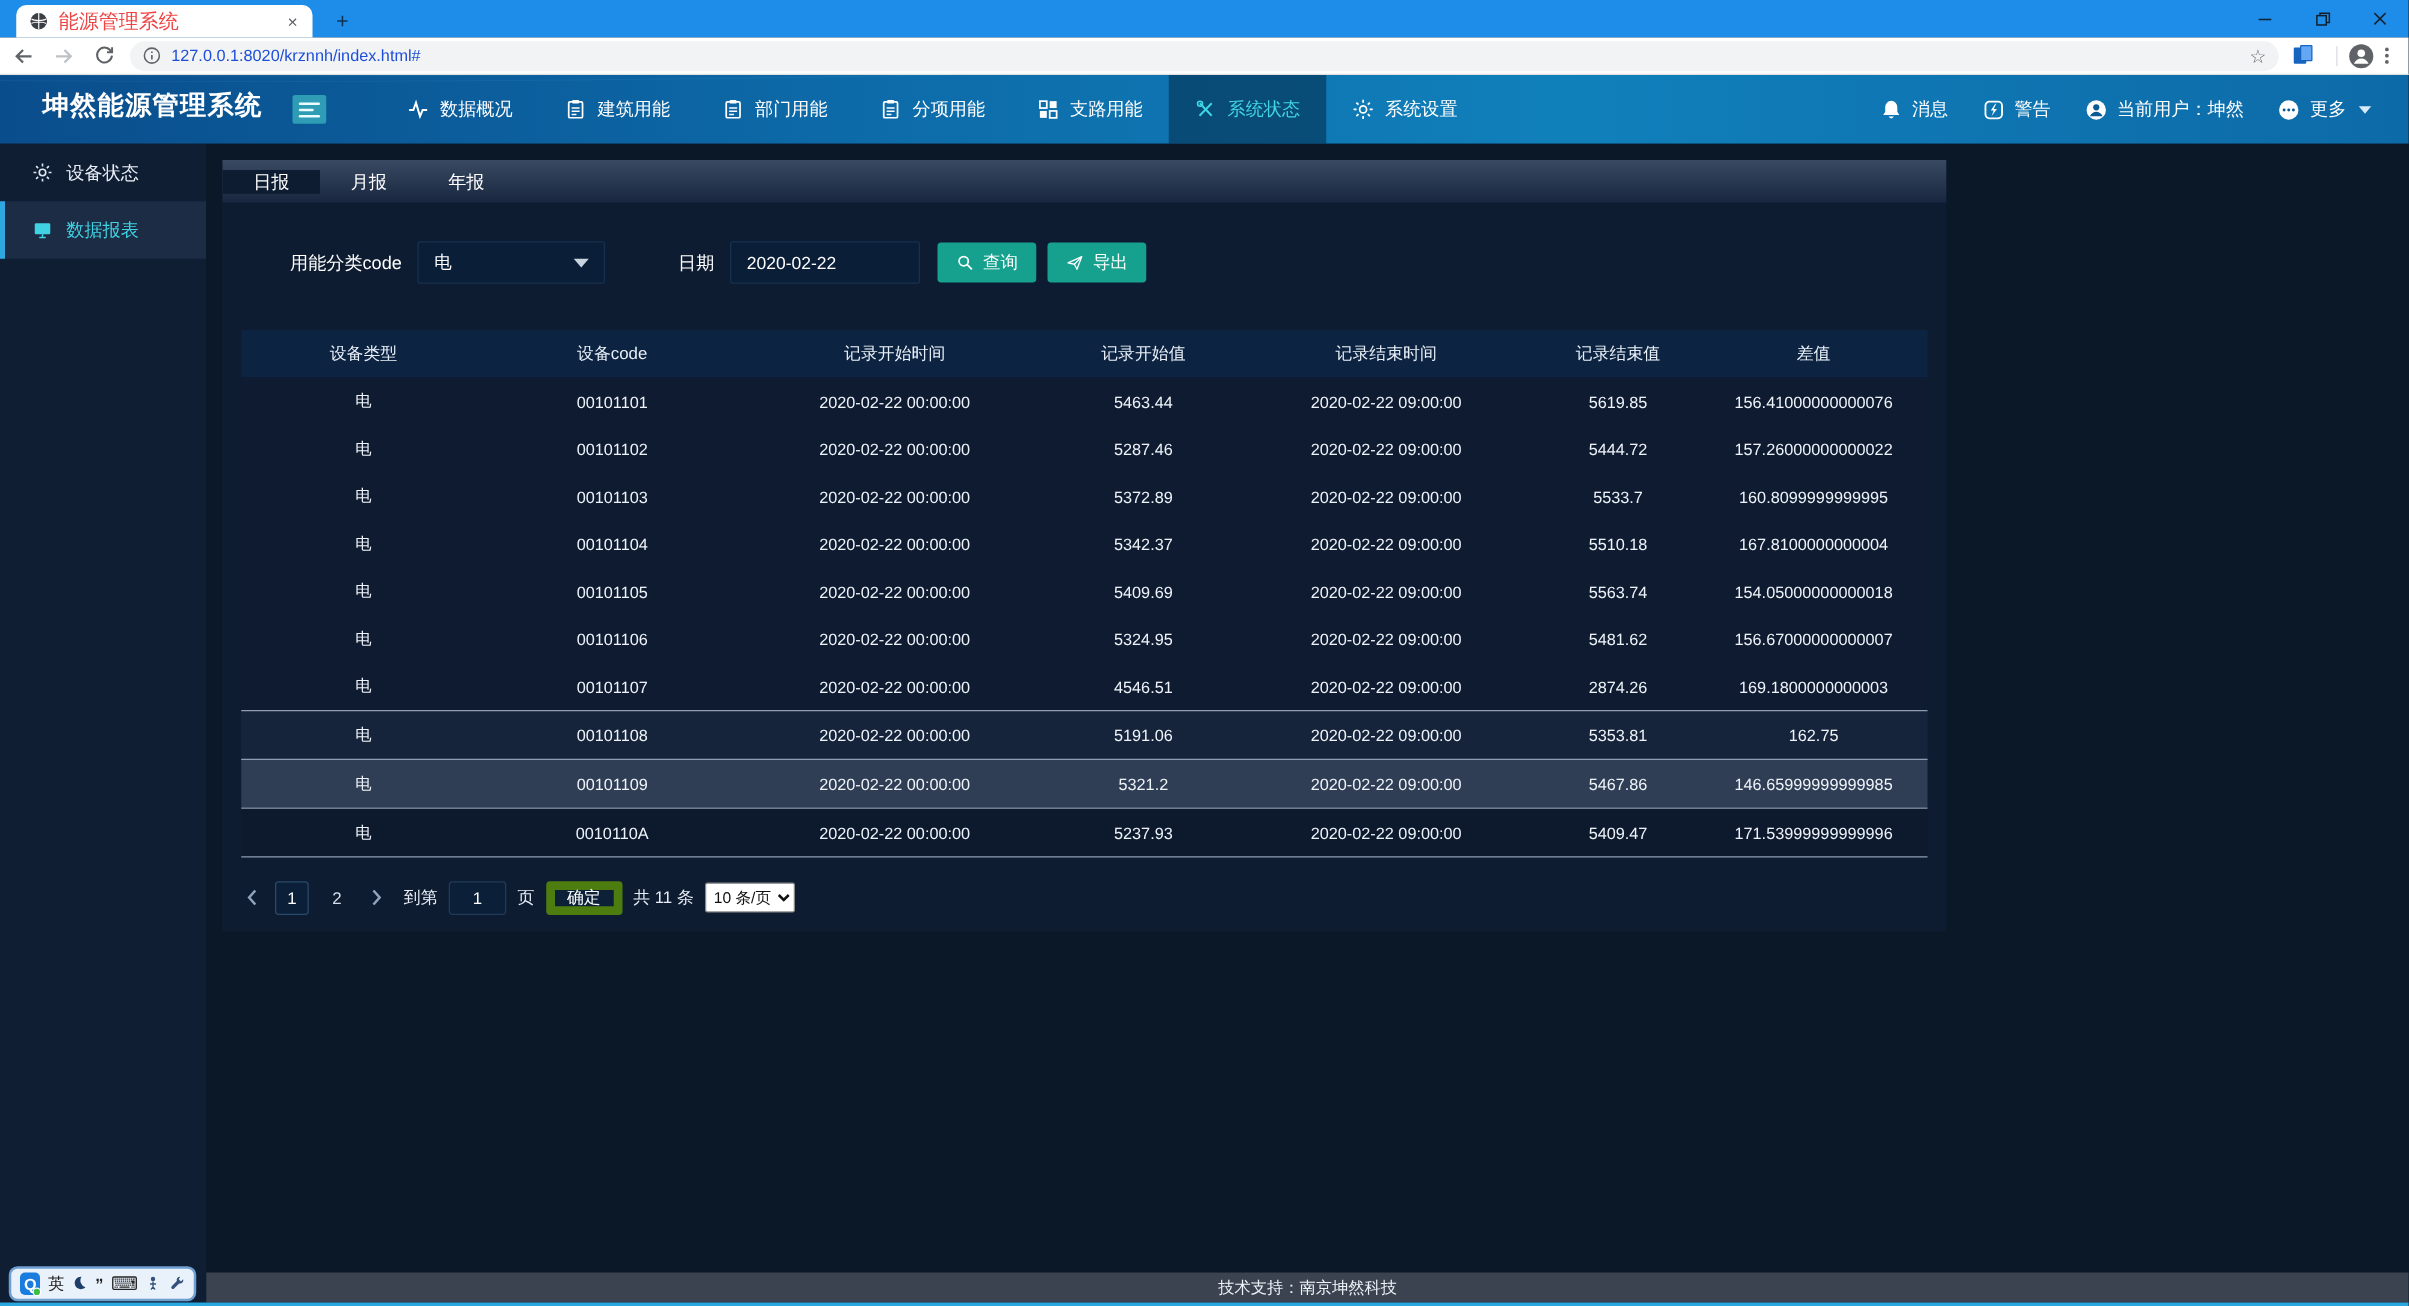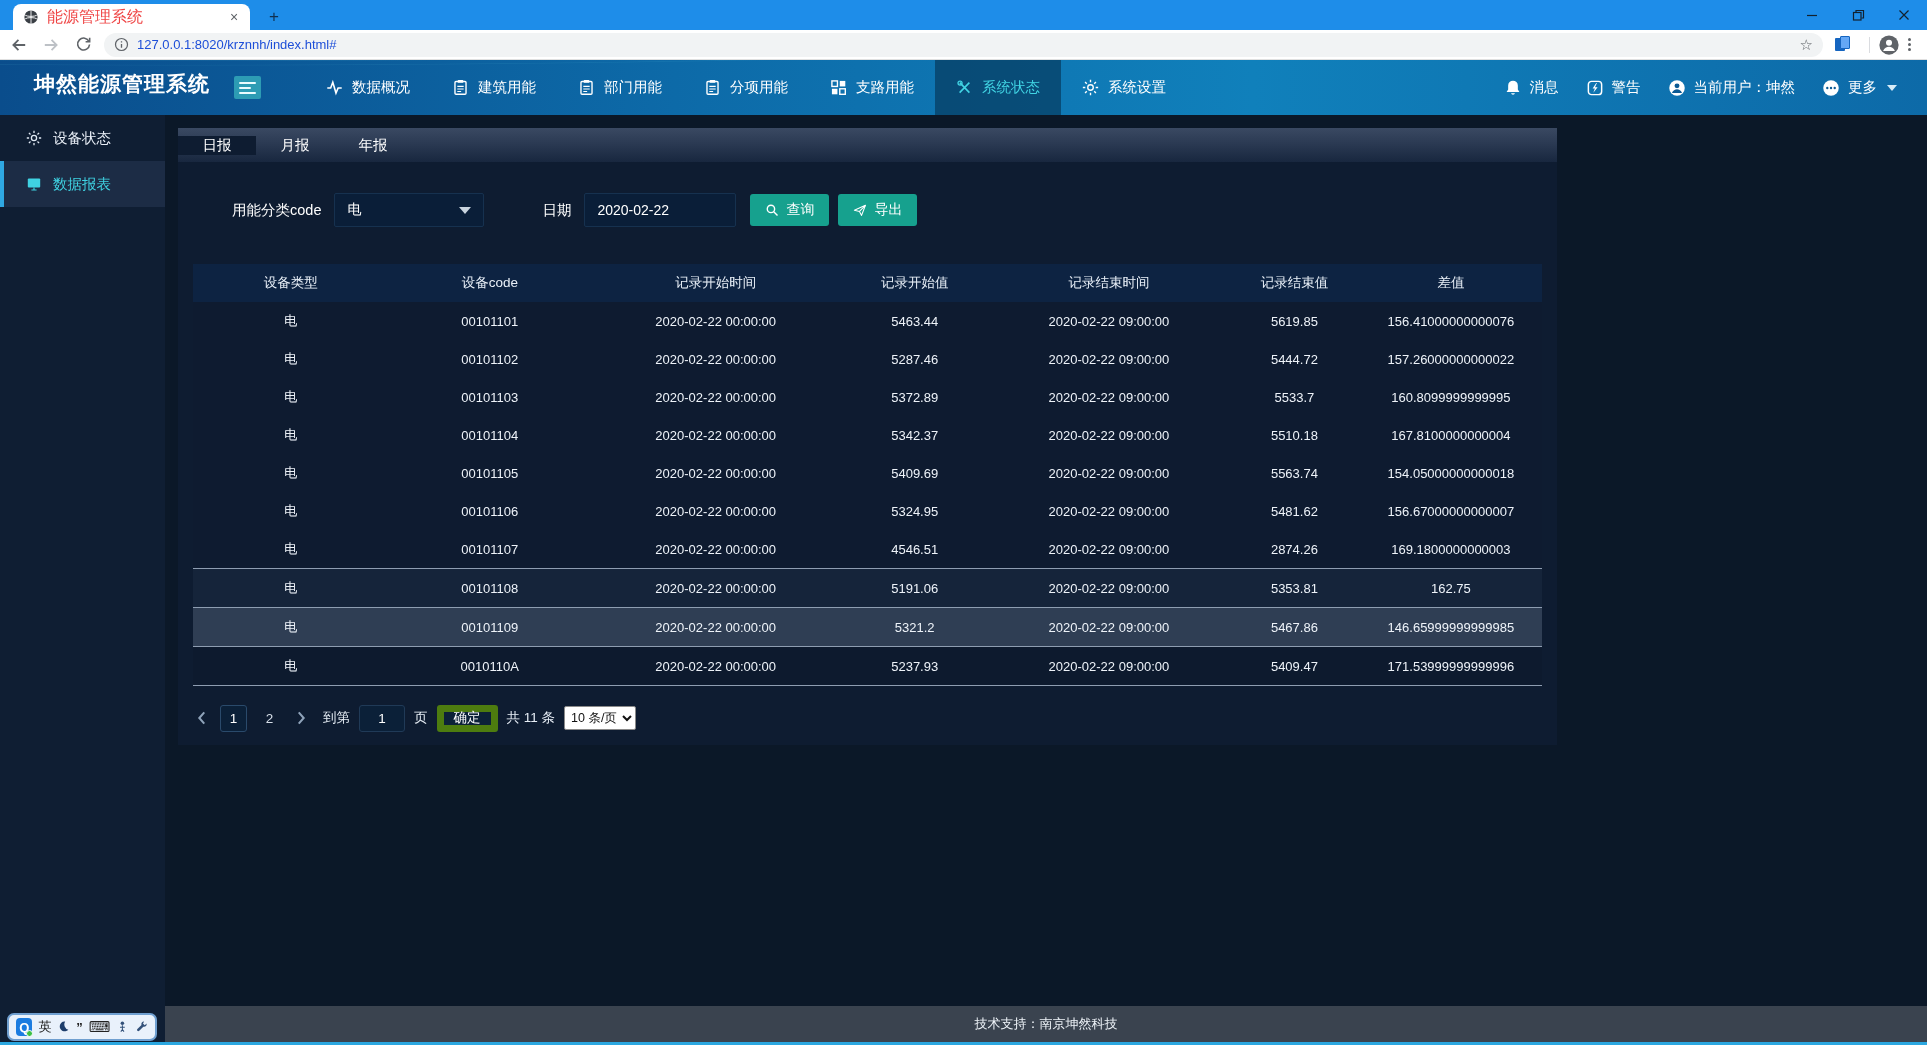--- a/index.html
+++ b/index.html
@@ -95,21 +95,21 @@
   .pagination { display:flex; align-items:center; margin:14px 15px 0 15px; height:36px; gap:9px; color:#e6edf5; font-size:13.5px; }
   .pg-chev { width:18px; height:18px; color:#8fa3ba; cursor:pointer; }
   .pg-num { min-width:27px; height:27px; display:flex; align-items:center; justify-content:center; border-radius:3px; cursor:pointer; color:#d7dfe9; font-size:13.5px; }
   .pg-num.cur { background:#0b2038; border:1px solid #2a4a6b; color:#fff; }
   .pg-input { width:46px; height:27px; background:#0b2038; border:1px solid #203a57; border-radius:3px; color:#fff; text-align:center; font-size:13.5px; outline:none; font-family:inherit; }
   .pg-btn { height:27px; padding:0 10px; background:#0c2138; border:7px solid #4d7c0f; border-radius:3px; color:#fff; display:flex; align-items:center; cursor:pointer; }
   .pg-size { height:24px; background:#fff; color:#111; border:1px solid #8a8a8a; border-radius:2px; font-size:12.5px; font-family:inherit; padding:0 2px; }
   .pg-goto-label { margin-left:4px; }
 
   
-  .footer { position:absolute; left:165px; right:0; bottom:3px; height:36px; background:#3a434f; display:flex; align-items:center; justify-content:center; }
+  .footer { position:absolute; left:165px; right:0; bottom:3px; height:24px; background:#3a434f; display:flex; align-items:center; justify-content:center; }
   .footer span { color:#eef3f8; font-size:13px; }
   .bottom-strip { position:absolute; left:0; right:0; bottom:0; height:3px; background:#2ba7e0; }
 
   
   .ime { position:absolute; left:7px; bottom:4px; width:150px; height:28px; background:#e9f1fb; border:2px solid #6f9fd0; border-radius:7px; display:flex; align-items:center; gap:6px; padding:0 7px; z-index:9; }
   .ime-q { width:18px; height:18px; background:#1b7ce0; border-radius:4px; color:#fff; font-size:13px; font-weight:bold; display:flex; align-items:center; justify-content:center; position:relative; }
   .ime-q::after { content:""; position:absolute; right:-1px; bottom:-1px; width:5px; height:5px; border-radius:50%; background:#3bbf43; border:1px solid #fff; }
   .ime-g { font-size:13px; color:#222; }
   .ime-ic { width:14px; height:14px; color:#33517a; }
 </style>

